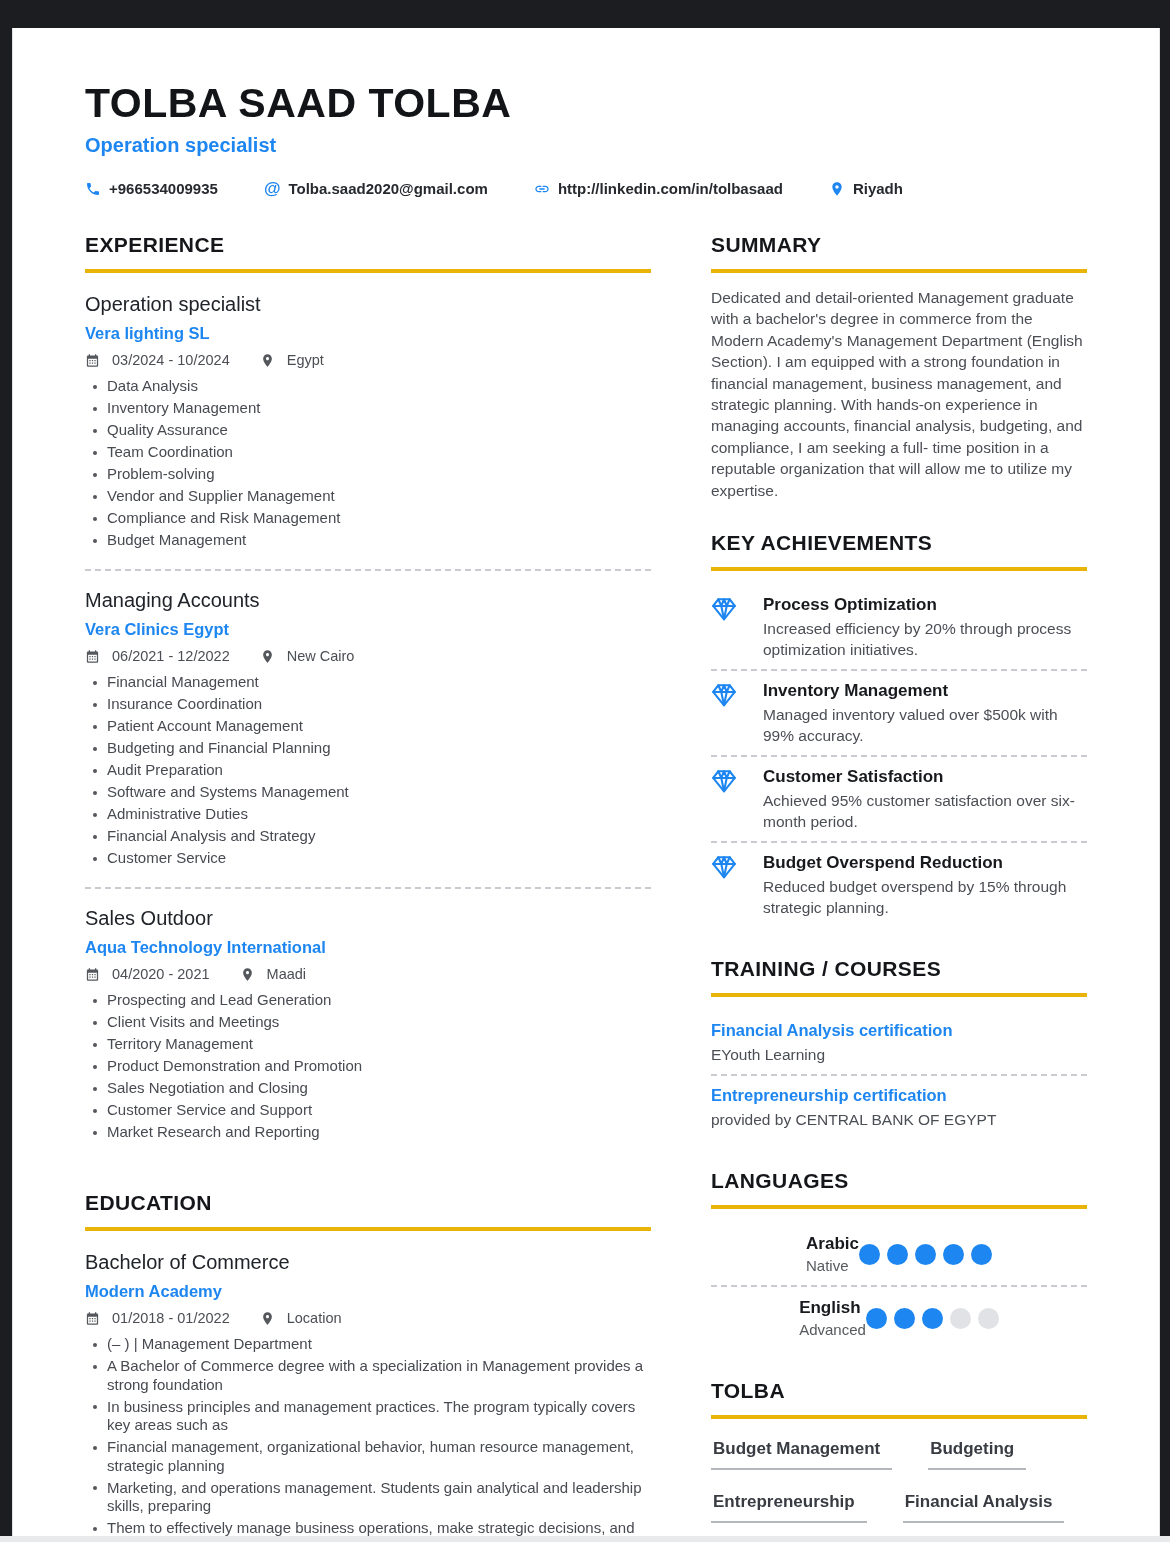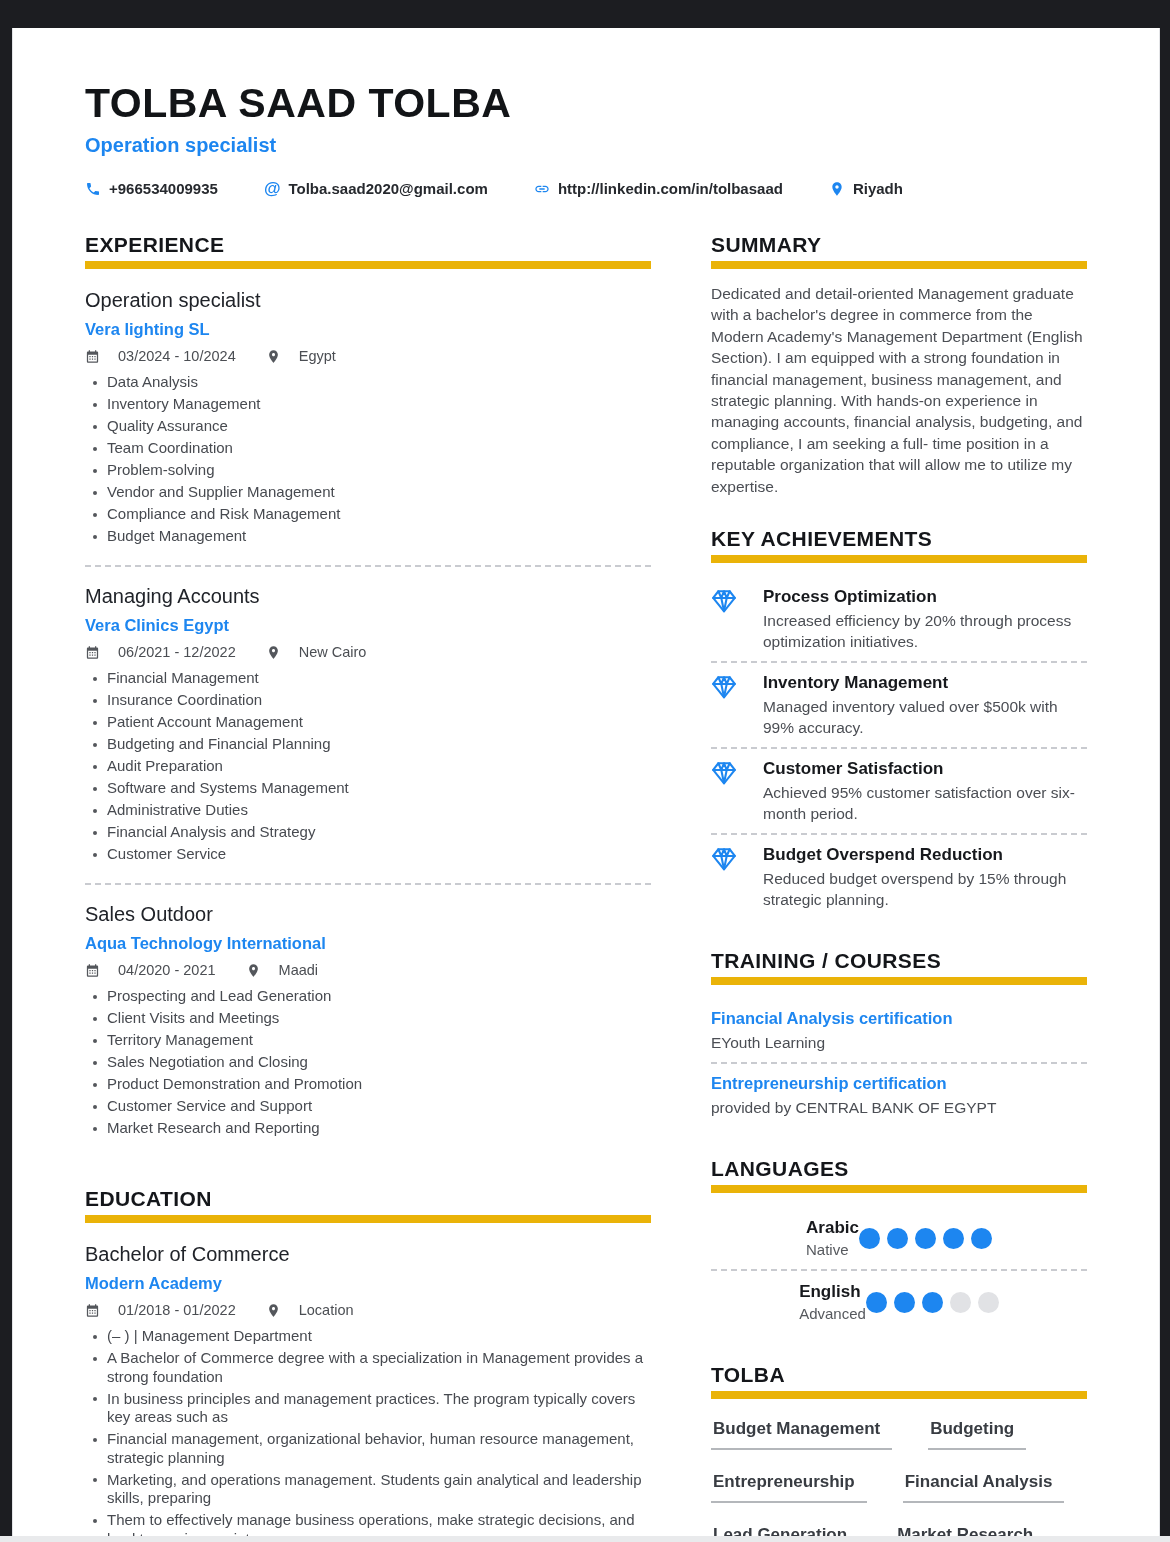--- a/index.html
+++ b/index.html
@@ -67,22 +67,22 @@
     margin-top:36px;
   }
   .col-left{flex:0 0 566px;max-width:566px;}
   .col-right{flex:1;min-width:0;}
   
   .sec-h{
     font-size:21px;
     font-weight:800;
     color:var(--ink);
     letter-spacing:.4px;
-    padding-bottom:4px;
-    border-bottom:8px solid #eab308;
+    padding-bottom:12px;
+    border-bottom:4px solid #eab308;
     margin-bottom:14px;
   }
   section{margin-bottom:30px;}
   
   .entry{padding:6px 0 16px 0;}
   .entry + .entry{
     border-top:2px dashed var(--sep);
     padding-top:18px;
   }
   .entry-title{
@@ -98,21 +98,21 @@
     cursor:pointer;
   }
   .meta{
     margin-top:9px;
     display:flex;
     align-items:center;
     gap:30px;
     font-size:14.5px;
     color:var(--meta);
   }
-  .meta-item{display:flex;align-items:center;gap:18px;}
+  .meta-item{display:flex;align-items:center;gap:12px;}
   .micon{width:15px;height:15px;color:#54575c;flex:0 0 auto;}
   ul.bullets{margin-top:9px;list-style:none;}
   ul.bullets li{
     position:relative;
     padding-left:22px;
     margin-bottom:3.5px;
     font-size:15px;
     line-height:18.5px;
     color:var(--body);
   }
@@ -332,23 +332,23 @@
               </span>
             </div>
             <ul class="bullets">
 
                 <li>Prospecting and Lead Generation</li>
 
                 <li>Client Visits and Meetings</li>
 
                 <li>Territory Management</li>
 
+                <li>Product Demonstration and Promotion</li>
+
                 <li>Sales Negotiation and Closing</li>
-
-                <li>Product Demonstration and Promotion</li>
 
                 <li>Customer Service and Support</li>
 
                 <li>Market Research and Reporting</li>
 
             </ul>
           </article>
 
       </section>
 

